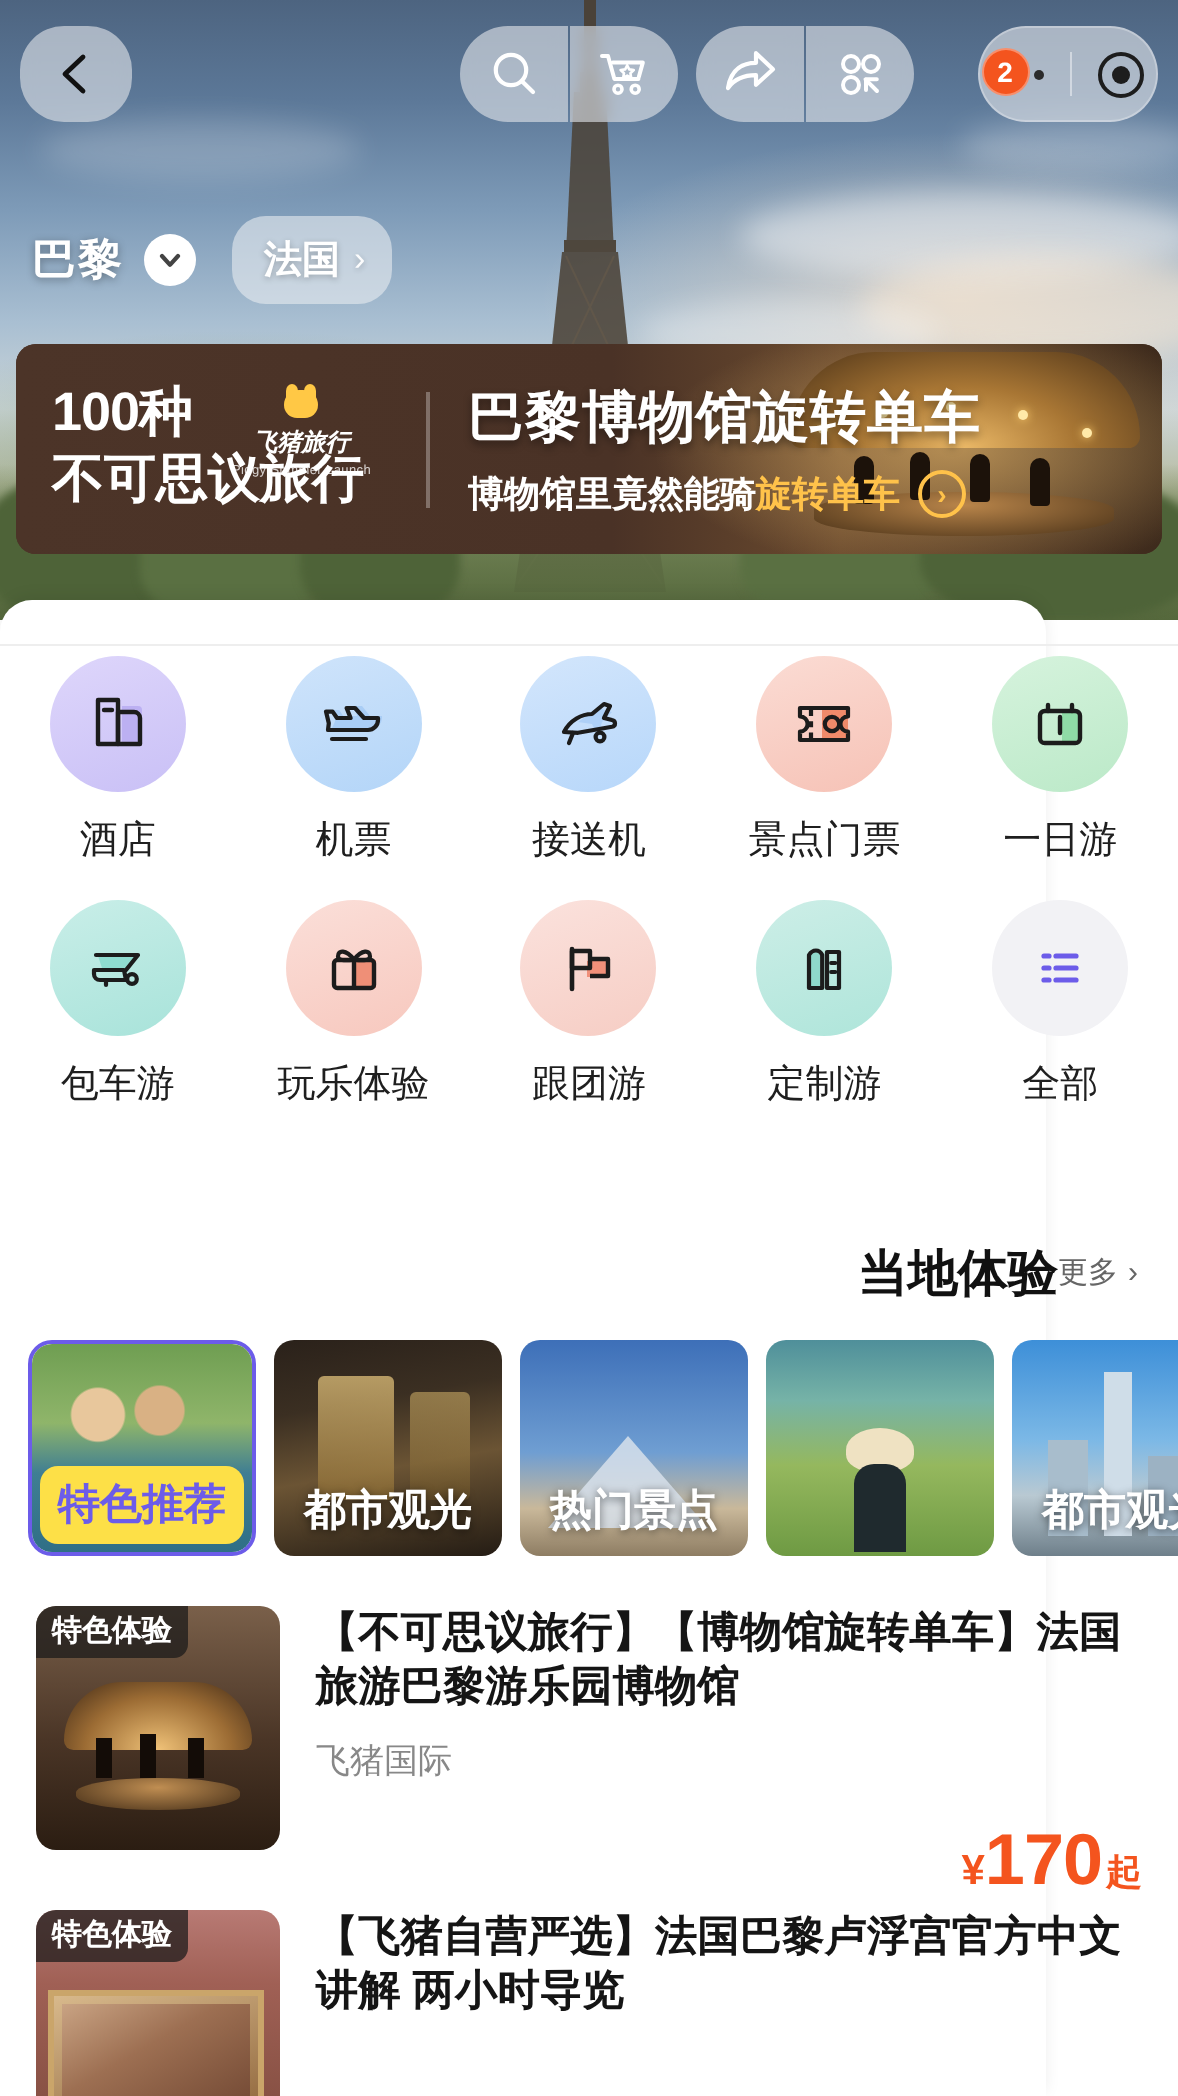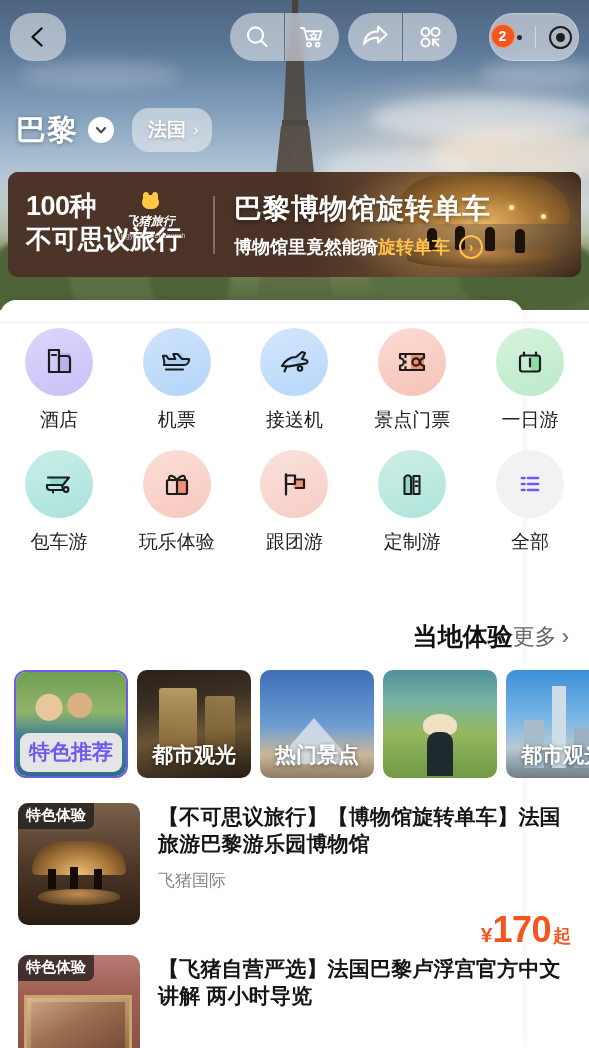--- a/index.html
+++ b/index.html
@@ -68,21 +68,21 @@
     font-size:14px; font-weight:700; display:flex; align-items:center; justify-content:center;
     border:1.5px solid rgba(255,255,255,.35);
   }
   .target { width:23px; height:23px; border-radius:50%; border:2.6px solid #1d1d1d;
             display:flex; align-items:center; justify-content:center; }
   .target b { width:9px; height:9px; border-radius:50%; background:#1d1d1d; display:block; }
 
   
   .cityrow { position:absolute; left:16px; top:108px; display:flex; align-items:center; }
   .city-name {
-    font-size:30px; font-weight:700; color:#fff; letter-spacing:1px;
+    font-size:22px; font-weight:700; color:#fff; letter-spacing:1px;
     text-shadow:0 1px 4px rgba(0,0,0,.35);
   }
   .city-chevron {
     width:26px; height:26px; border-radius:50%; background:#fff;
     margin-left:10px; display:flex; align-items:center; justify-content:center;
   }
   .country-pill {
     margin-left:18px; height:44px; padding:0 13px 0 16px; border-radius:17px;
     background:rgba(235,238,241,.58); display:flex; align-items:center;
     color:#fff; font-size:19px; font-weight:600; text-shadow:0 1px 3px rgba(0,0,0,.25);
@@ -160,36 +160,36 @@
     display:flex; align-items:center; justify-content:center;
   }
   .glabel { margin-top:11px; font-size:19px; color:#1f1f1f; font-weight:500; }
 
   
   .sec-head {
     position:absolute; left:0; top:320px; width:589px; padding:0 20px;
     display:flex; align-items:center; justify-content:flex-end;
   }
   .sec-title { font-size:25px; font-weight:700; color:#111; }
-  .sec-more { font-size:22px; color:#666; display:flex; align-items:center; gap:5px; }
+  .sec-more { font-size:15px; color:#666; display:flex; align-items:center; gap:5px; }
 
   
   .cats {
     position:absolute; left:0; top:370px; width:589px; height:118px;
     display:flex; gap:9px; padding-left:14px; overflow:hidden;
   }
   .cat { position:relative; width:114px; height:108px; border-radius:10px; overflow:hidden; flex:0 0 auto; }
   .cat .ph { position:absolute; inset:0; }
   .cat .ctext {
     position:absolute; left:0; right:0; bottom:9px; text-align:center;
     color:#fff; font-size:21px; font-weight:700; text-shadow:0 1px 4px rgba(0,0,0,.55);
   }
   .cat.sel { border:2.5px solid #6c5ce9; border-radius:12px; }
   .cat.sel .ctext {
-    left:4px; right:4px; bottom:4px; background:#e5e5e5; color:#6c5ce9;
+    left:4px; right:4px; bottom:4px; background:#fde047; color:#6c5ce9;
     border-radius:9px; padding:5px 0 6px; text-shadow:none; font-weight:700;
   }
   .cat-ptr {
     position:absolute; left:62px; top:104px; width:0; height:0;
     border-left:10px solid transparent; border-right:10px solid transparent;
     border-top:11px solid #6c5ce9;
   }
 
   
   .prod {

